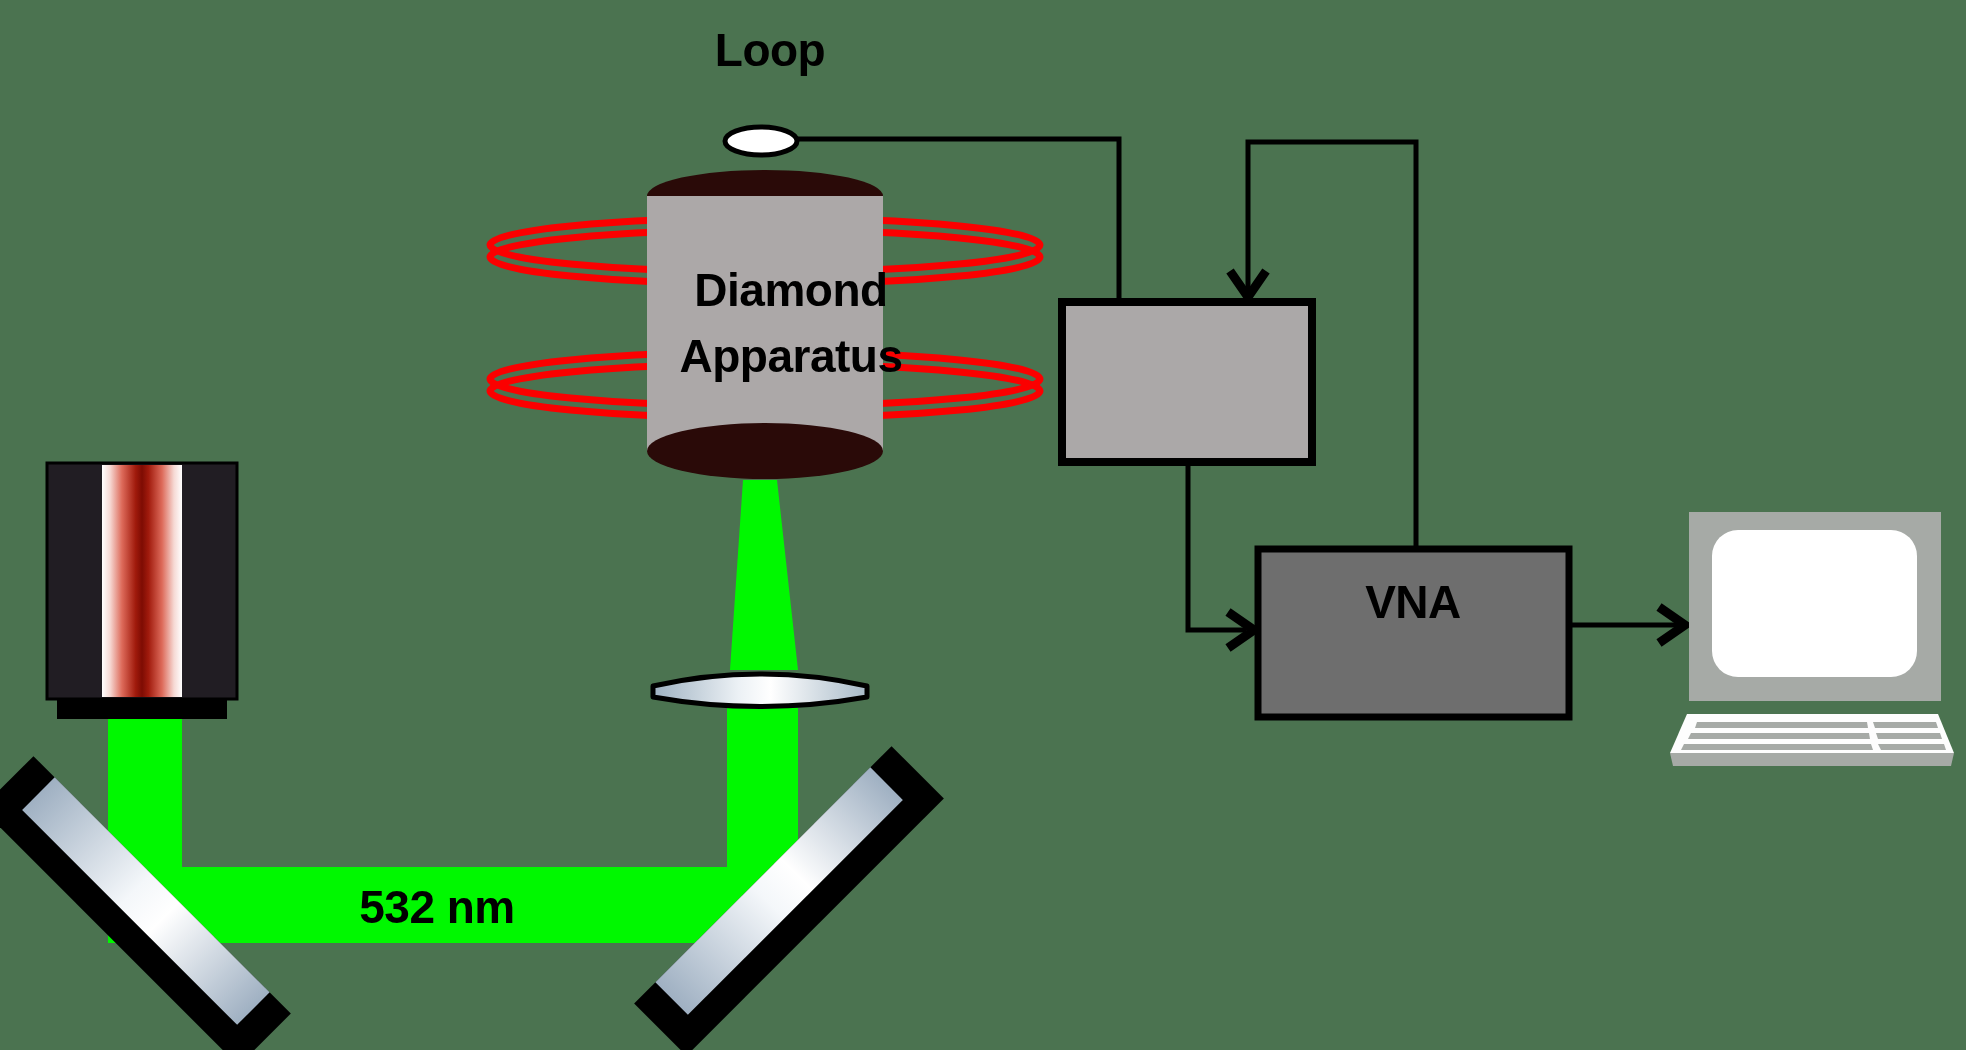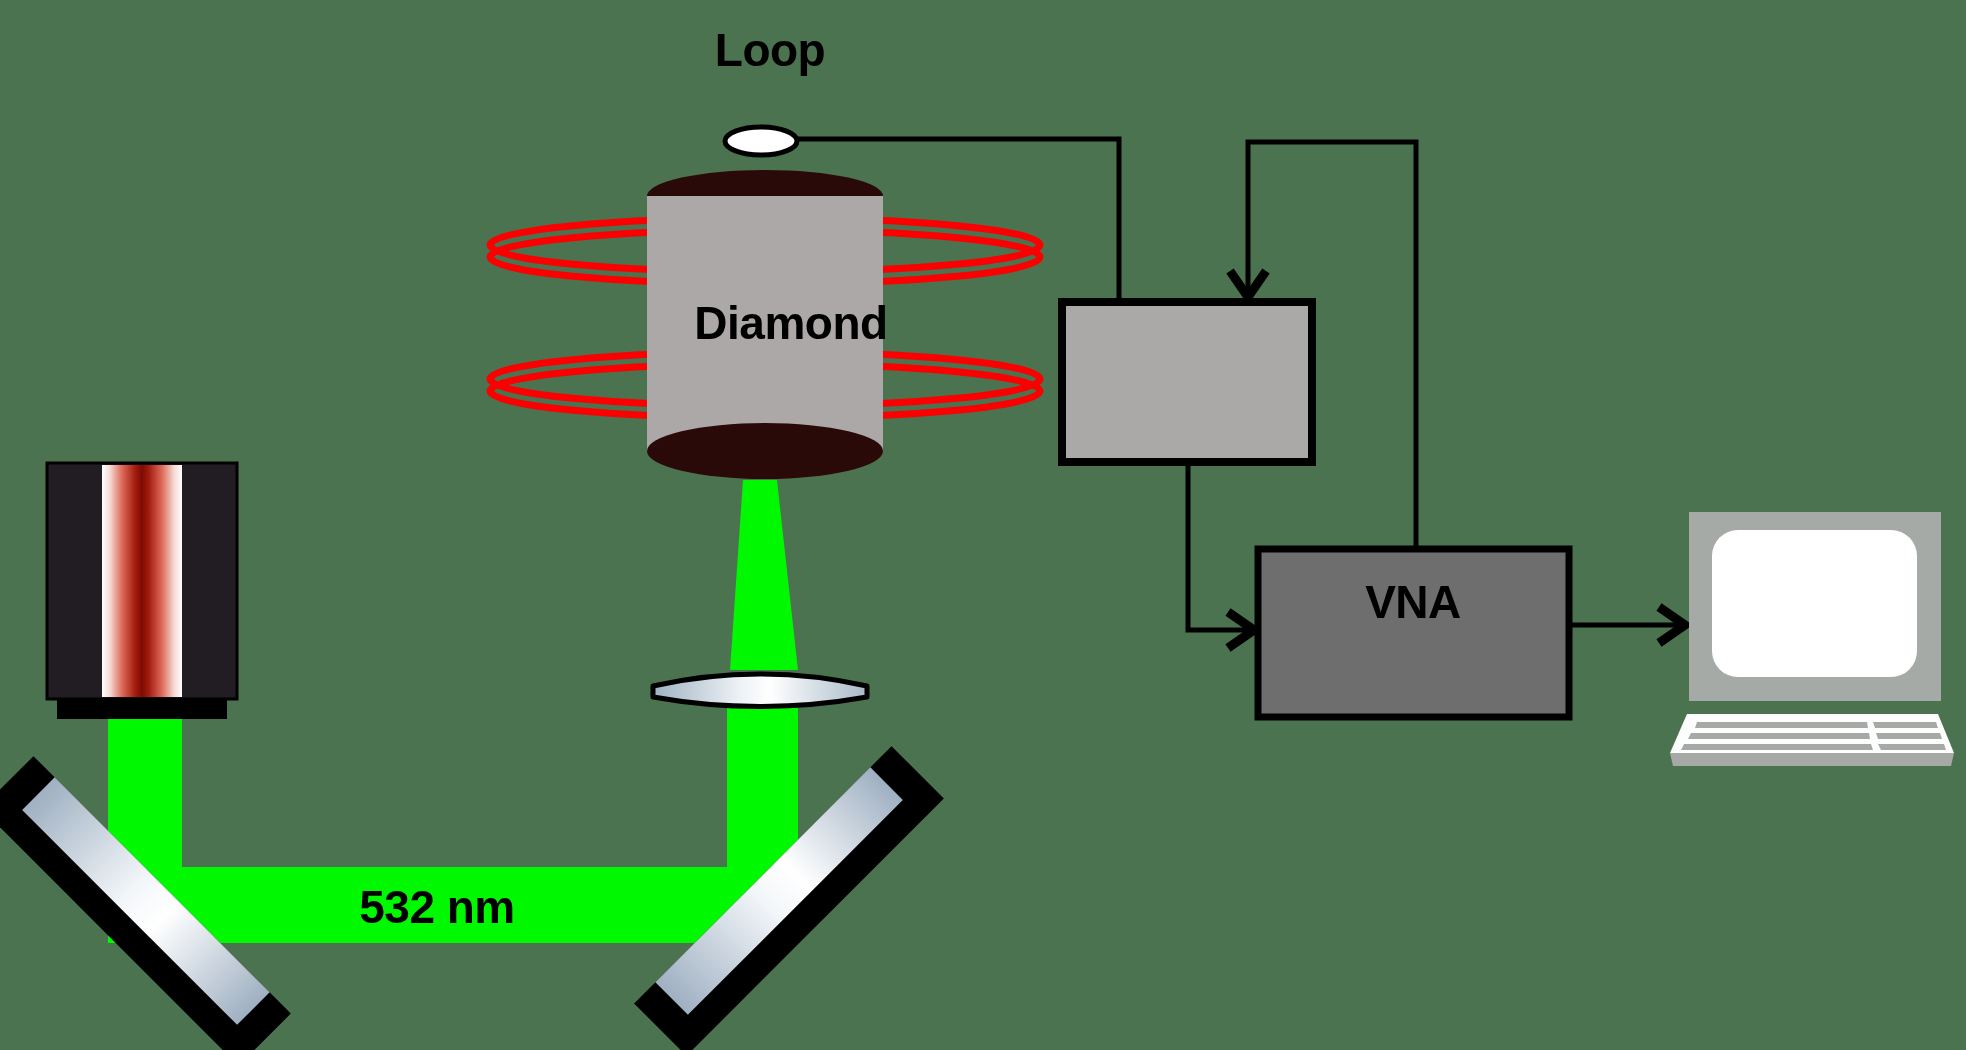--- a/index.html
+++ b/index.html
@@ -128,20 +128,21 @@
 
   <div class="lbl" id="loop-coupler-label" style="left:770px; top:50px;">
     <span>Loop</span>
   </div>
 
   <div class="lbl" id="em-coils-label" style="left:381px; top:332px;">
   </div>
 
   <div class="lbl" id="diamond-apparatus-label" style="left:765px; top:323px;margin-left:26px;">
     <span>Diamond</span>
+    <span>Apparatus</span>
   </div>
 
 
   <div class="lbl" style="left:1413px; top:602px;">VNA</div>
 
 
   <div class="lbl" style="left:437px; top:907px;">532 nm</div>
 </div>
 
 </body></html>

